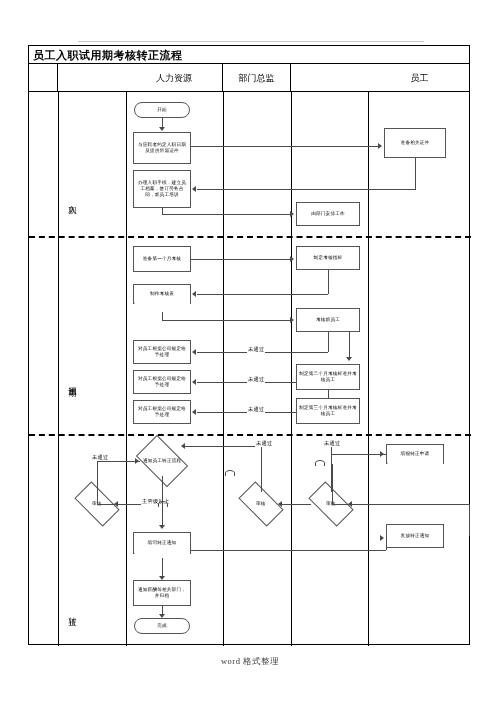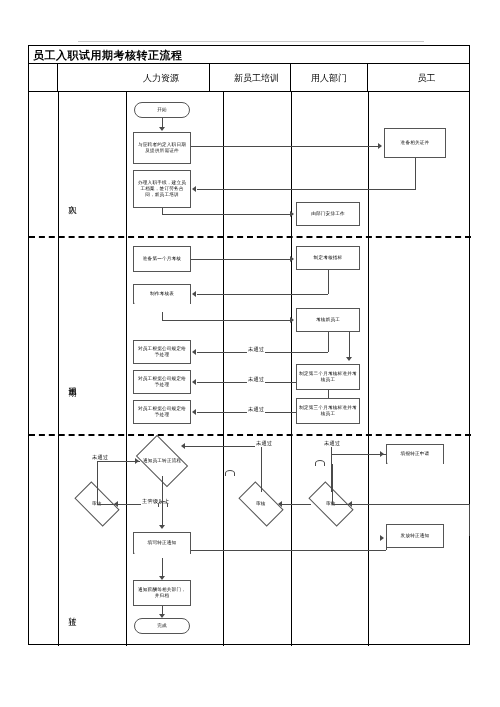--- a/index.html
+++ b/index.html
@@ -130,24 +130,23 @@
 <div class="page">
 
   <div class="wm-rule"></div>
 
   <div class="tbl">
 
     <div class="title-row">员工入职试用期考核转正流程</div>
 
     <div class="hdr-row">
       <div class="hdr-cell" style="left:0px;width:29px;"></div>
-      <div class="hdr-cell" style="left:84px;width:97px;">人力资源</div>
-      <div class="hdr-cell" style="left:194px;width:68px;">新员工培训</div>
-      <div class="hdr-cell" style="left:262px;width:77px;">用人部门</div>
-      <div class="hdr-cell last" style="left:346px;width:103px;">员工</div>
+      <div class="hdr-cell" style="left:97px;width:97px;">人力资源</div>
+      <div class="hdr-cell" style="left:194px;width:68px;">部门总监</div>
+      <div class="hdr-cell last" style="left:339px;width:103px;">员工</div>
     </div>
 
     <div class="vline" style="left:29px;"></div>
     <div class="vline" style="left:97px;"></div>
     <div class="vline" style="left:194px;"></div>
     <div class="vline" style="left:262px;"></div>
     <div class="vline" style="left:339px;"></div>
 
     <div class="phase-sep" style="top:190px;"></div>
     <div class="phase-sep" style="top:388px;"></div>
@@ -288,13 +287,14 @@
     <div class="ln lnv" style="left:357px;top:492px;height:12px;"></div>
 
     <div class="ln lnv" style="left:133px;top:512px;height:20px;"></div>
     <div class="arr arr-d" style="left:130px;top:530px;"></div>
 
     <div class="ln lnv" style="left:133px;top:560px;height:10px;"></div>
     <div class="arr arr-d" style="left:130px;top:568px;"></div>
 
   </div>
 
+  <div class="footer">word 格式整理</div>
 </div>
 
 </body></html>

